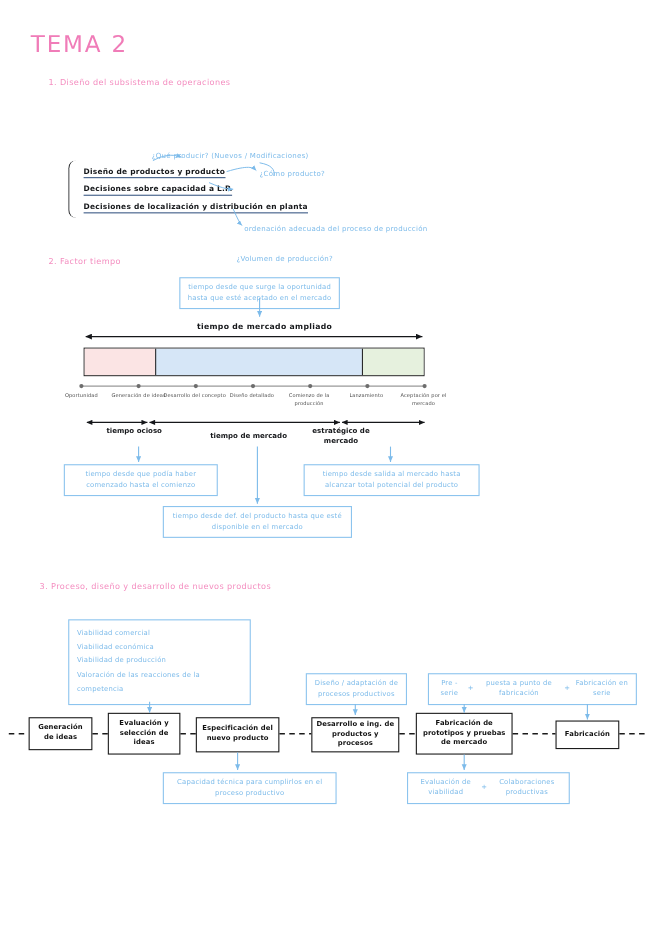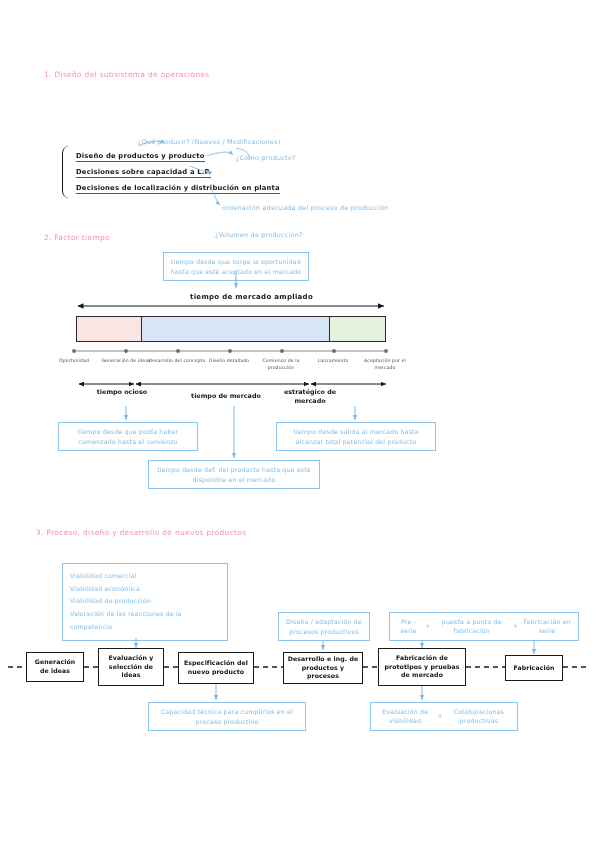--- a/index.html
+++ b/index.html
@@ -51,21 +51,21 @@
   svg.overlay{position:absolute;left:0;top:0;width:599px;height:848px;pointer-events:none;}
 
   
   .bluebox{
     position:absolute;border:1px solid #8cc4ee;color:#7dbbea;
     font-size:6.2px;line-height:1.55;letter-spacing:.2px;
     padding:4px 6px;box-sizing:border-box;text-align:center;background:#fff;
   }
   #box-top{left:163px;top:252px;width:146px;}
 
-  #amp-label{left:174px;top:293px;font-size:7px;color:#15171a;font-weight:600;letter-spacing:.3px;padding-left:16px;}
+  #amp-label{left:163px;top:293px;font-size:7px;color:#15171a;font-weight:600;letter-spacing:.3px;padding-left:16px;}
 
   .barwrap{position:absolute;left:76px;top:316px;width:310px;height:26px;
            border:1.2px solid #2a2a2a;box-sizing:border-box;display:flex;}
   .seg{height:100%;}
   .seg.a{background:#fbe4e4;}
   .seg.b{background:#d6e6f7;border-left:1.2px solid #2a2a2a;border-right:1.2px solid #2a2a2a;}
   .seg.c{background:#e6f1de;}
 
   .ticklabel{
     position:absolute;font-size:4.6px;color:#4b4b4b;text-align:center;
@@ -106,20 +106,21 @@
   .plus{font-size:6.2px;color:#7dbbea;}
 
   #b-cap{left:148px;top:702px;width:158px;}
   #b-eval{left:370px;top:702px;width:148px;text-align:left;}
 </style>
 </head>
 <body>
 
 <div class="page">
 
+  <div class="abs" id="title">TEMA 2</div>
 
   <div class="abs sec-head" id="sec1">1. Diseño del subsistema de operaciones</div>
 
   <div class="abs brace"></div>
   <div class="abs b-item" id="bi0">
     <span class="under">Diseño de productos y producto</span>
   </div>
   <div class="abs b-item" id="bi1">
     <span class="under">Decisiones sobre capacidad a L.P.</span>
   </div>

